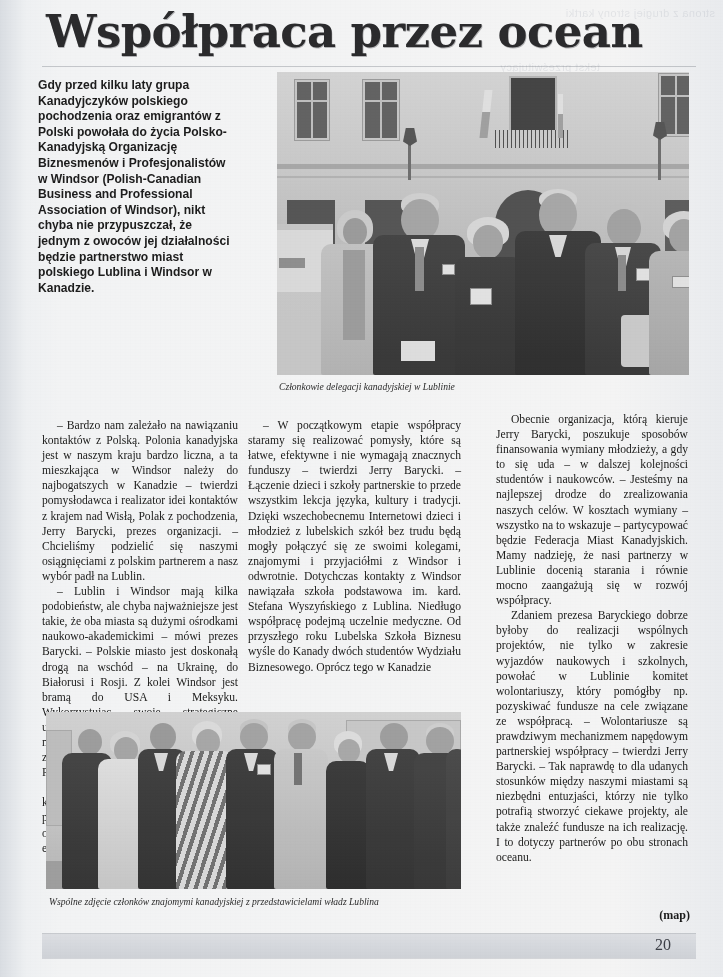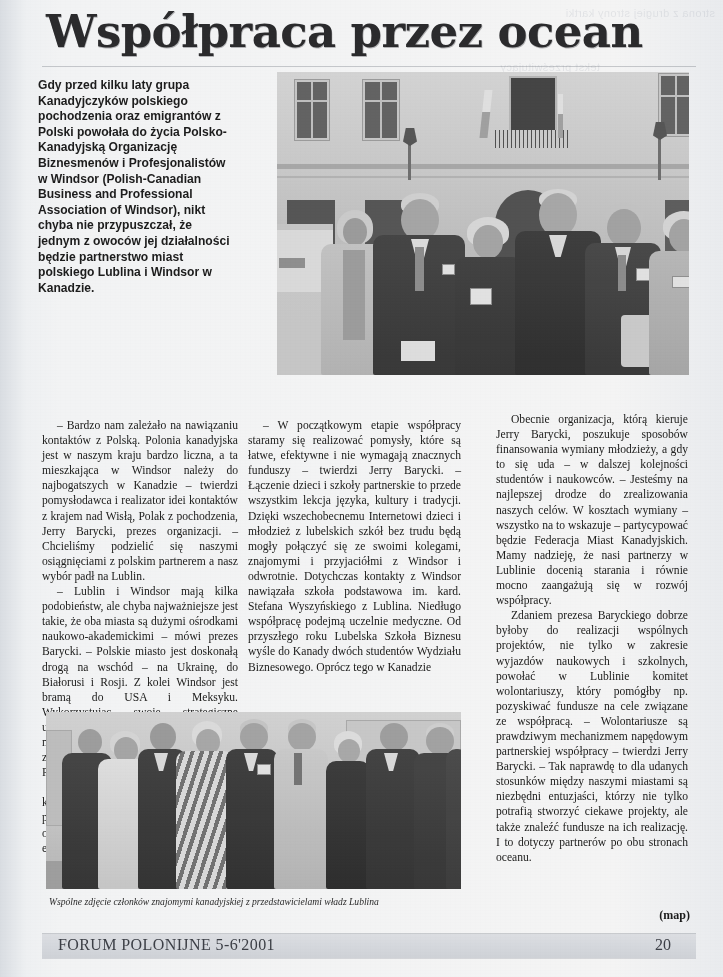--- a/index.html
+++ b/index.html
@@ -281,20 +281,21 @@
     </div>
 
     <div class="person" style="left:372px; width:78px; height:164px;">
       <div class="p-hair" style="left:14px; top:0;  width:42px; height:30px; background:#d9dbde;"></div>
       <div class="p-head" style="left:20px; top:8px; width:30px; height:34px; background:#a3a6ab;"></div>
       <div class="p-body" style="left:0;   top:40px; width:78px; height:124px; background:linear-gradient(180deg,#b9bcc0,#a7aaae);"></div>
       <div class="p-badge" style="left:24px; top:66px; width:22px; height:10px;"></div>
 
     </div>
   </div>
+  <div class="cap" id="cap1">Członkowie delegacji kanadyjskiej w Lublinie</div>
 
   <div class="col" id="col1">
     <p class="lead noindent">Gdy przed kilku laty grupa Kanadyjczyków polskiego pochodzenia oraz emigrantów z Polski powołała do życia Polsko-Kanadyjską Organizację Biznesmenów i Profesjonalistów w Windsor (Polish-Canadian Business and Professional Association of Windsor), nikt chyba nie przypuszczał, że jednym z owoców jej działalności będzie partnerstwo miast polskiego Lublina i Windsor w Kanadzie.</p>
   </div>
 
   <div class="col" id="col1-lower">
     <p>– Bardzo nam zależało na nawiązaniu kontaktów z Polską. Polonia kanadyjska jest w naszym kraju bardzo liczna, a ta mieszkająca w Windsor należy do najbogatszych w Kanadzie – twierdzi pomysłodawca i realizator idei kontaktów z krajem nad Wisłą, Polak z pochodzenia, Jerry Barycki, prezes organizacji. – Chcieliśmy podzielić się naszymi osiągnięciami z polskim partnerem a nasz wybór padł na Lublin.</p>
     <p>– Lublin i Windsor mają kilka podobieństw, ale chyba najważniejsze jest takie, że oba miasta są dużymi ośrodkami naukowo-akademickimi – mówi prezes Barycki. – Polskie miasto jest doskonałą drogą na wschód – na Ukrainę, do Białorusi i Rosji. Z kolei Windsor jest bramą do USA i Meksyku. Wykorzystując swoje strategiczne usytuowanie i współpracując ze sobą mogą wydatnie przyczynić się do zwiększenia wymiany handlowej między Polską i Kanadą.</p>
     <p>Pierwsze kontakty między miastami, których władze podpisały umowę o partnerstwie w czerwcu 2000 r., odbywają się na płaszczyźnie edukacyjnej.</p>
   </div>
@@ -363,17 +364,16 @@
     </div>
     <div class="person" style="left:400px; width:22px; height:160px;">
       <div class="p-body" style="left:0; top:20px; width:22px; height:140px; background:linear-gradient(180deg,#44484c,#34383c);"></div>
     </div>
   </div>
   <div class="cap" id="cap2">Wspólne zdjęcie członków znajomymi kanadyjskiej z przedstawicielami władz Lublina</div>
 
   <div id="byline">(map)</div>
 
   <div id="footer-band"></div>
-  <div id="footer-title">FORUM POLONIJNE 5-6'2001</div>
   <div id="footer-page">20</div>
 
   <div id="scan-noise"></div>
 </div>
 
 </body></html>

